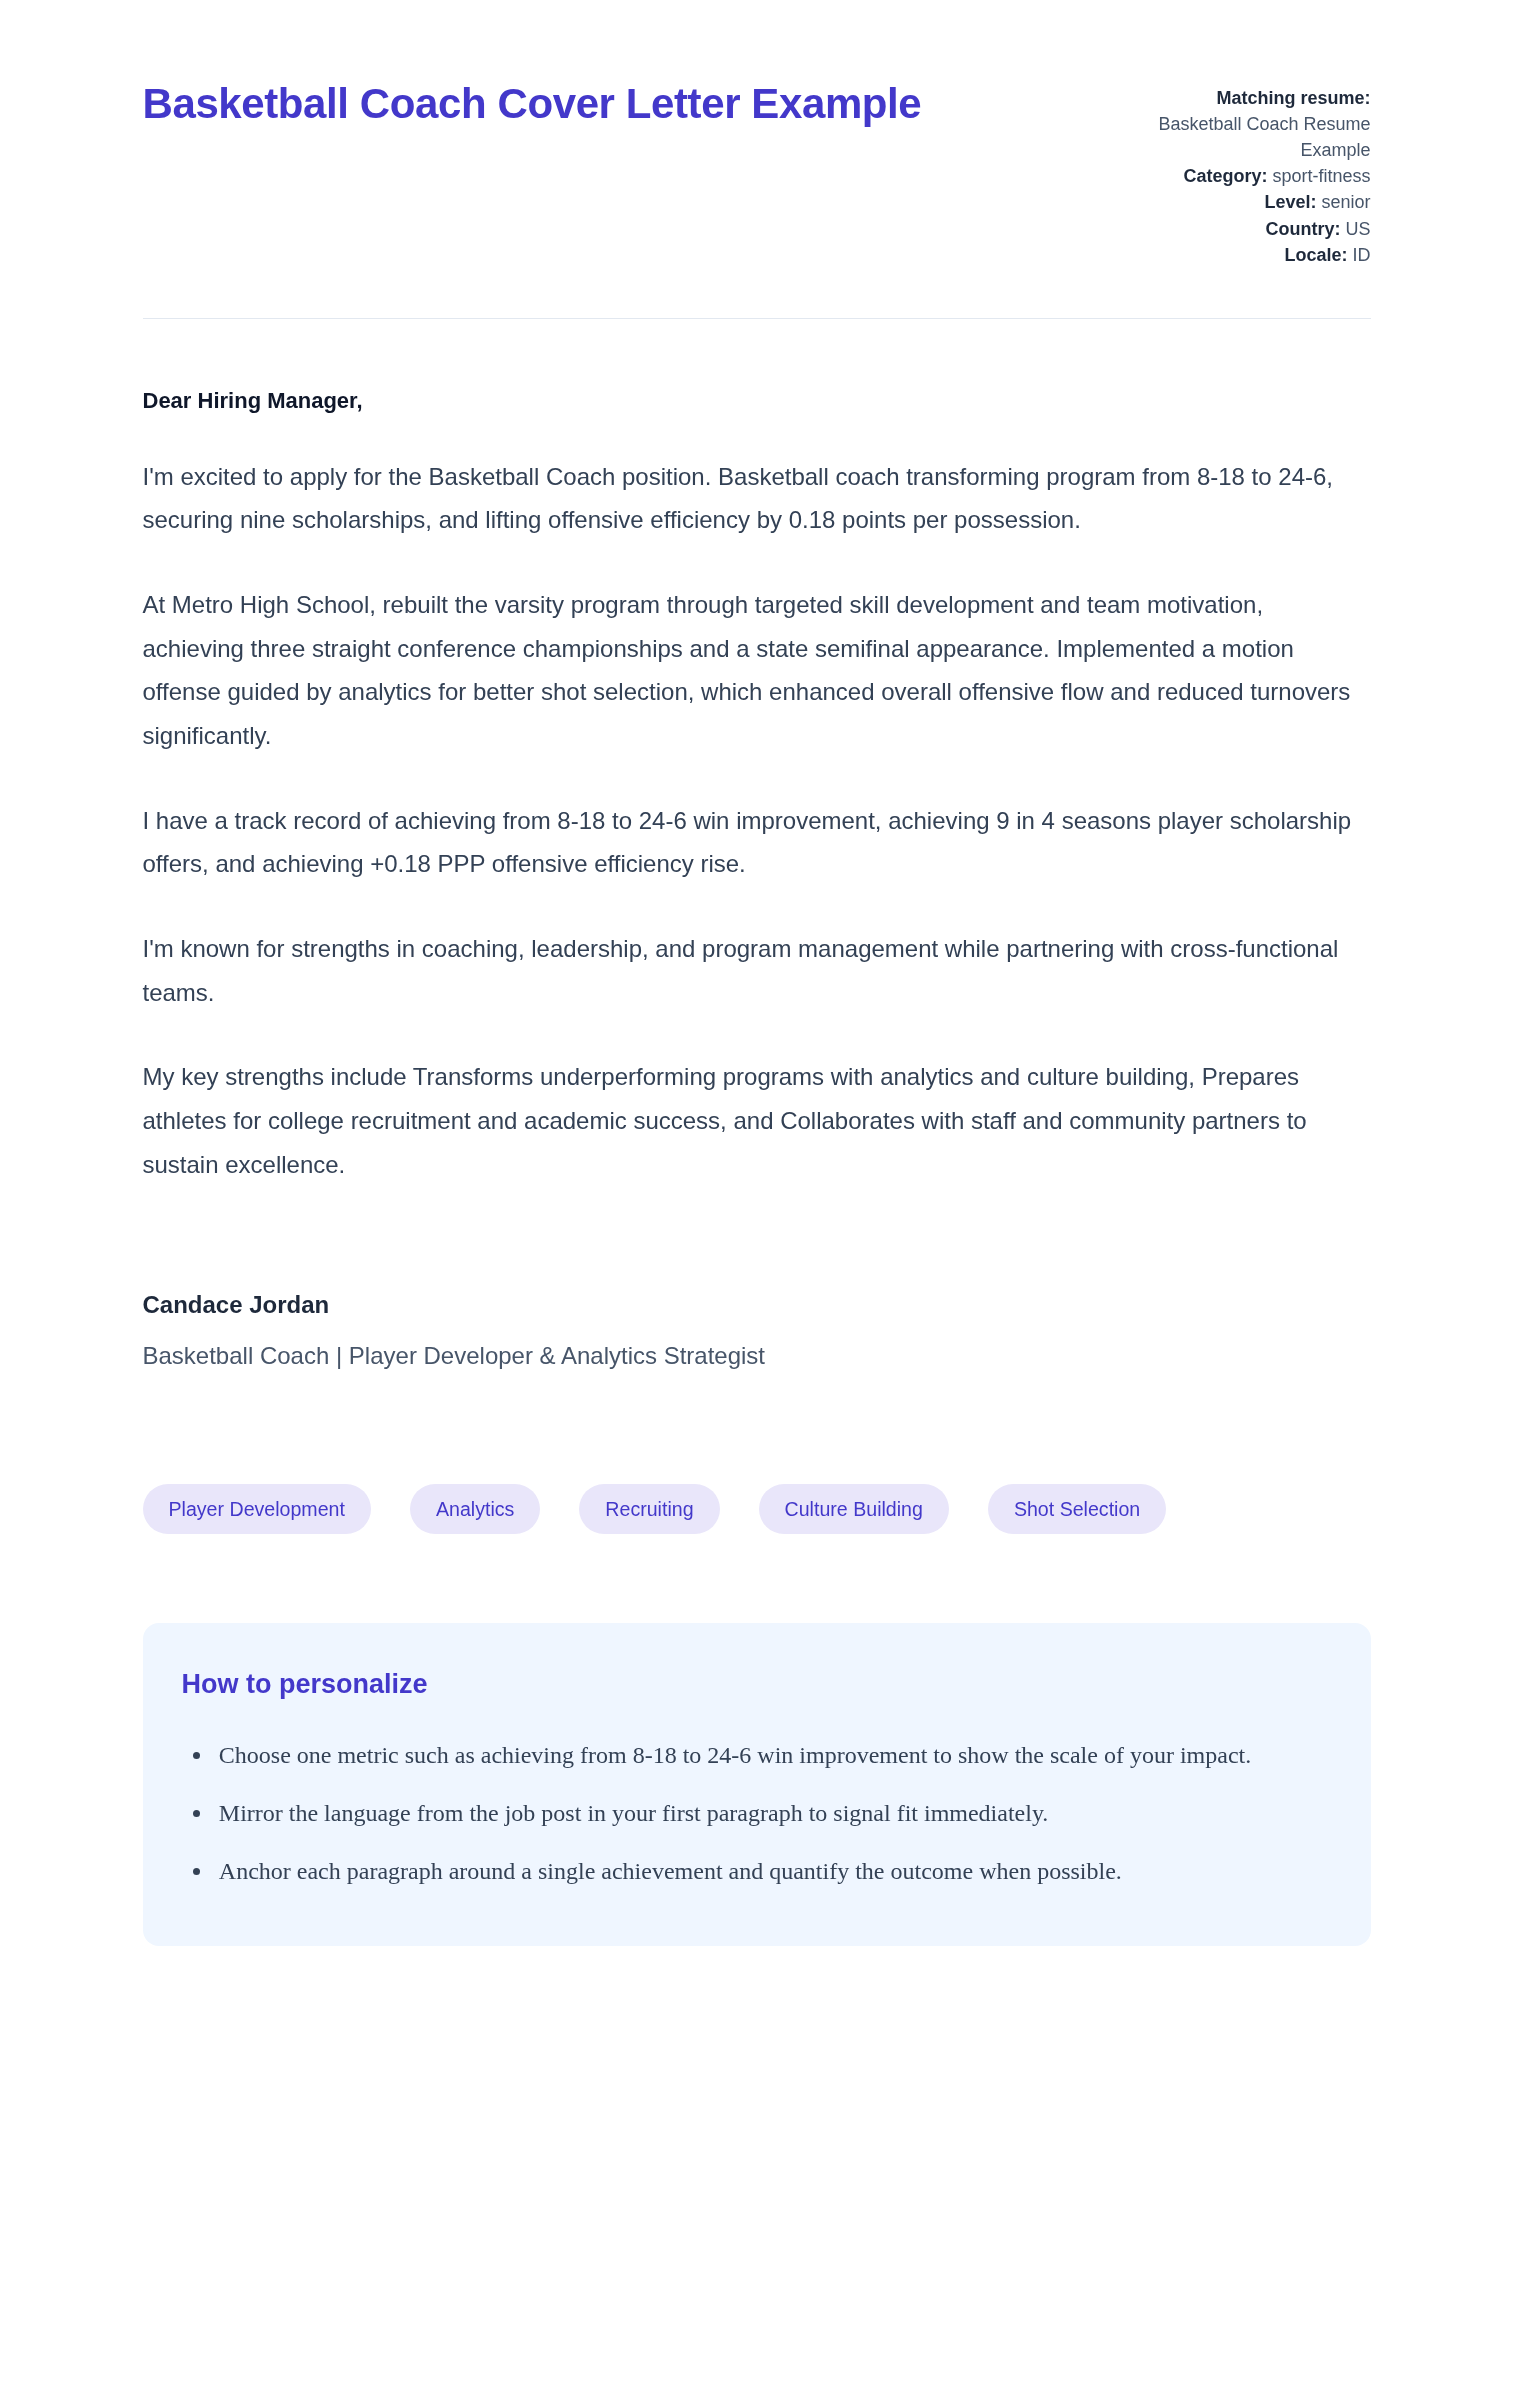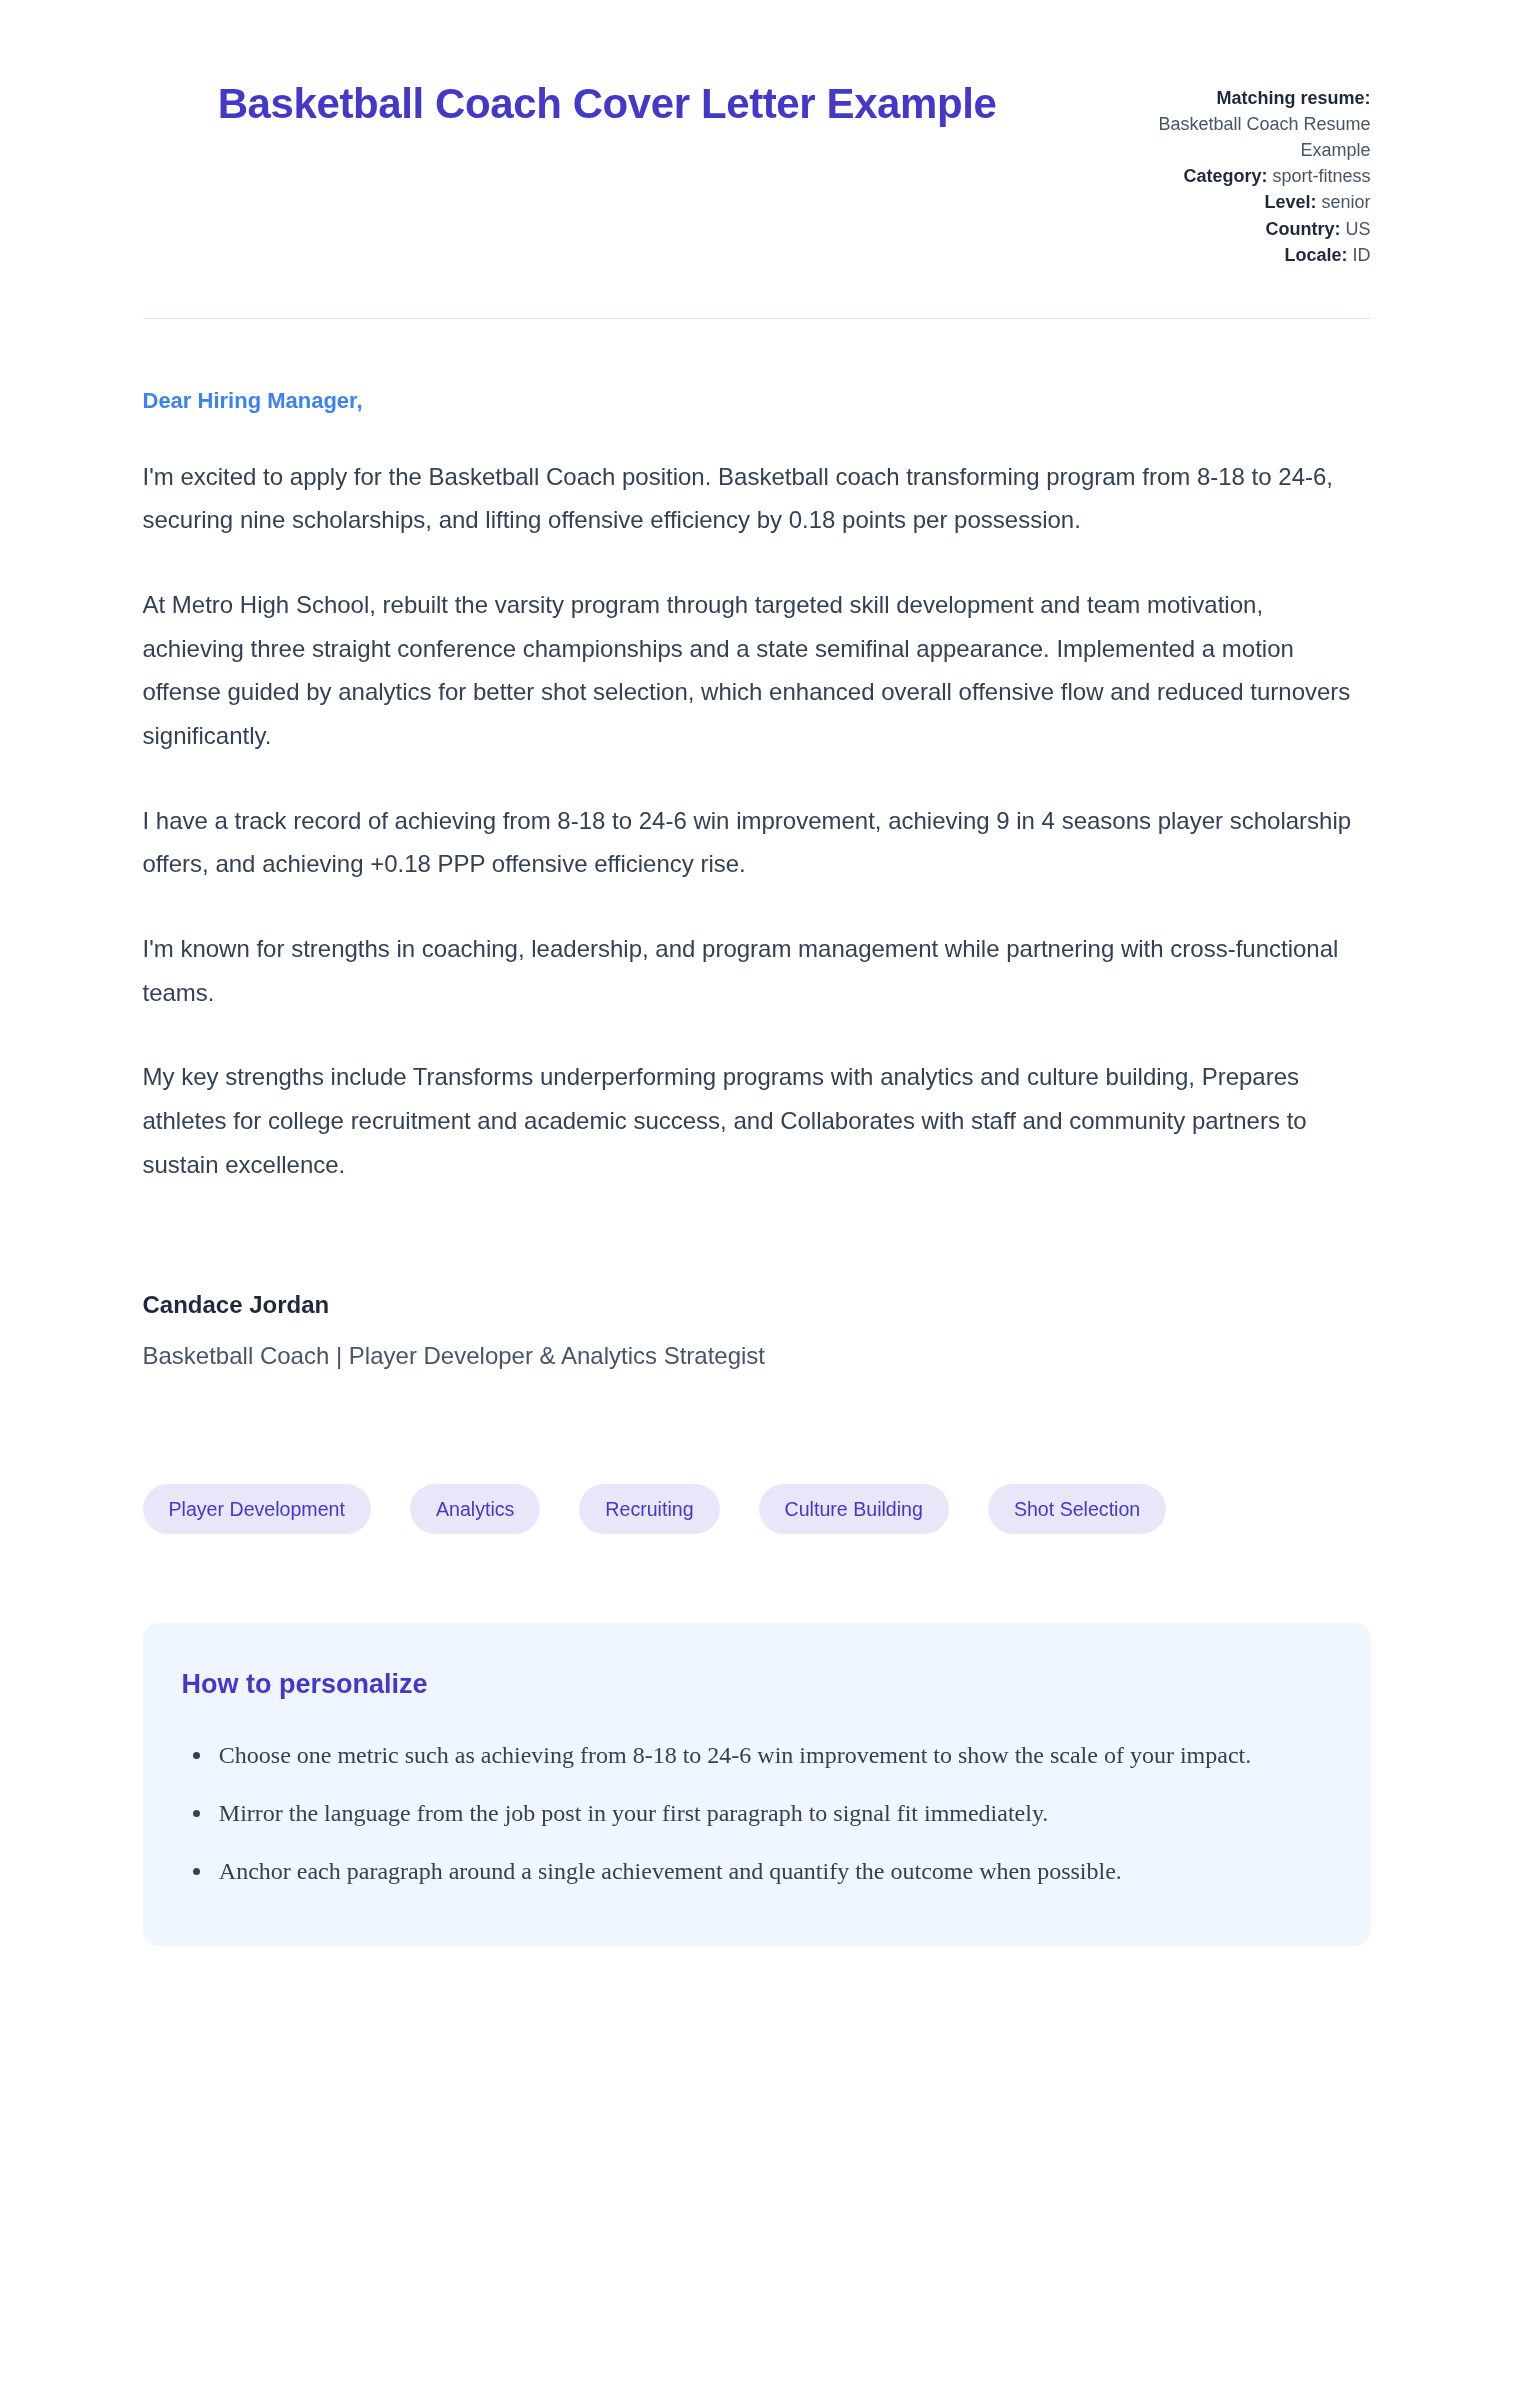--- a/index.html
+++ b/index.html
@@ -7,21 +7,21 @@
   body {
     width: 1513px;
     min-height: 2401px;
     font-family: "Liberation Sans", "DejaVu Sans", sans-serif;
     color: #334155;
   }
   .page { width: 1228px; margin: 0 auto; padding-top: 78px; padding-bottom: 107px; }
 
   
   .header { display: flex; gap: 43px; align-items: flex-start; }
-  .header-left { flex: 1; min-width: 0; text-align: right; }
+  .header-left { flex: 1; min-width: 0; }
   .page-title {
     font-size: 42px;
     line-height: 1.25;
     font-weight: 800;
     color: #4338ca;
     max-width: 854px;
     letter-spacing: -0.4px;
   }
   .page-subtitle {
     margin-top: 19.6px;
@@ -38,21 +38,21 @@
     font-size: 18px;
     line-height: 1.45;
     padding-top: 7.1px;
   }
   .meta-label { font-weight: 700; color: #1e293b; }
   .meta-value { color: #475569; }
 
   .divider { border: none; border-top: 0.9px solid #e2e8f0; margin-top: 50px; }
 
   
-  .greeting { margin-top: 69px; font-size: 22px; font-weight: 700; color: #3b82f6; }
+  .greeting { margin-top: 69px; font-size: 22px; font-weight: 700; color: #0f172a; }
   .para { margin-top: 41px; font-size: 24px; line-height: 1.82; color: #334155; }
 
   .sig-name { margin-top: 105px; font-size: 24px; font-weight: 700; color: #1e293b; }
   .sig-role { margin-top: 23px; font-size: 24px; color: #475569; }
 
   
   .tags { margin-top: 114px; display: flex; flex-wrap: wrap; gap: 39px; }
   .tag {
     display: inline-block;
     background: #e9e6fa;

